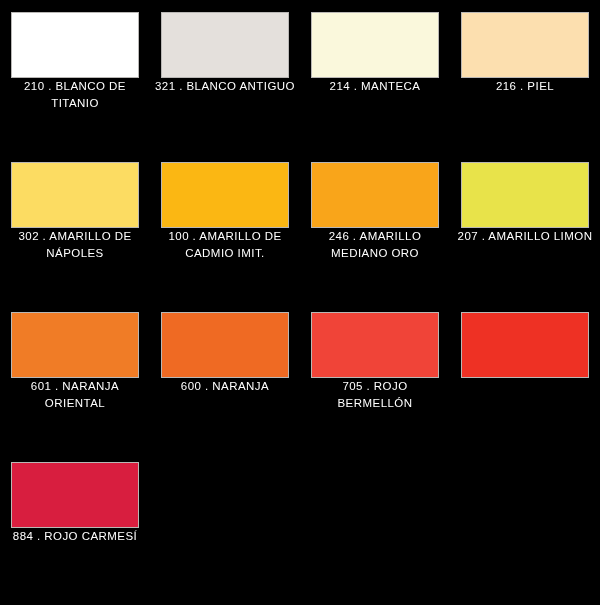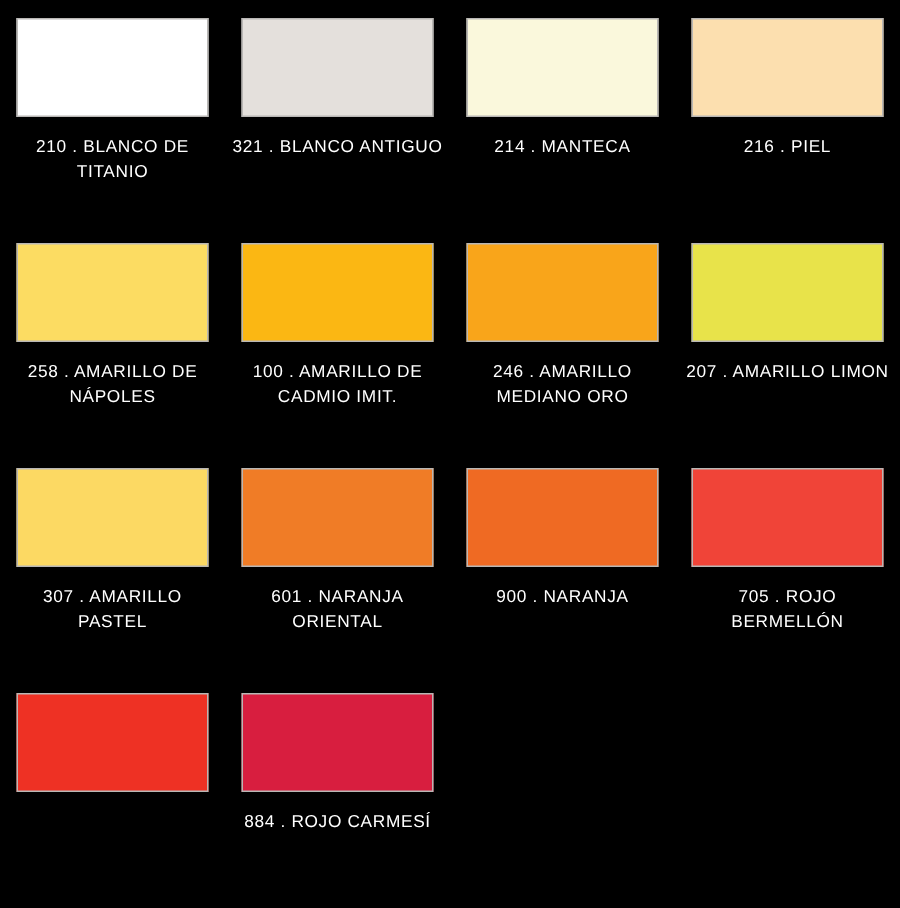--- a/index.html
+++ b/index.html
@@ -33,21 +33,20 @@
   }
   .swatch-chip {
     width: 128px;
     height: 66px;
     box-sizing: border-box;
     border: 1px solid #b9b7b5;
     flex: 0 0 auto;
   }
   .swatch-label {
     width: 140px;
-    margin-top: 12px;
     text-align: center;
     font-size: 11.5px;
     line-height: 17px;
     letter-spacing: 0.45px;
     color: #ffffff;
     white-space: pre-line;
     font-weight: 400;
   }
 </style>
 </head>
@@ -65,45 +64,41 @@
     <div class="swatch-cell">
       <div class="swatch-chip" style="background: rgb(250, 248, 220); border-color: rgb(185, 183, 181);"></div>
       <div class="swatch-label">214 . MANTECA</div>
     </div>
     <div class="swatch-cell">
       <div class="swatch-chip" style="background: rgb(252, 223, 175); border-color: rgb(185, 183, 181);"></div>
       <div class="swatch-label">216 . PIEL</div>
     </div>
     <div class="swatch-cell">
       <div class="swatch-chip" style="background: rgb(252, 220, 98); border-color: rgb(185, 183, 181);"></div>
-      <div class="swatch-label">258 . AMARILLO DE NÁPOLES</div>
+      <div class="swatch-label">302 . AMARILLO DE NÁPOLES</div>
     </div>
     <div class="swatch-cell">
       <div class="swatch-chip" style="background: rgb(251, 183, 19); border-color: rgb(185, 183, 181);"></div>
       <div class="swatch-label">100 . AMARILLO DE CADMIO IMIT.</div>
     </div>
     <div class="swatch-cell">
       <div class="swatch-chip" style="background: rgb(249, 165, 26); border-color: rgb(185, 183, 181);"></div>
       <div class="swatch-label">246 . AMARILLO MEDIANO ORO</div>
     </div>
     <div class="swatch-cell">
       <div class="swatch-chip" style="background: rgb(232, 227, 74); border-color: rgb(185, 183, 181);"></div>
       <div class="swatch-label">207 . AMARILLO LIMON</div>
     </div>
     <div class="swatch-cell">
-      <div class="swatch-chip" style="background: rgb(252, 217, 99); border-color: rgb(185, 183, 181);"></div>
-      <div class="swatch-label">307 . AMARILLO PASTEL</div>
-    </div>
-    <div class="swatch-cell">
       <div class="swatch-chip" style="background: rgb(240, 124, 38); border-color: rgb(185, 183, 181);"></div>
       <div class="swatch-label">601 . NARANJA ORIENTAL</div>
     </div>
     <div class="swatch-cell">
       <div class="swatch-chip" style="background: rgb(239, 106, 35); border-color: rgb(185, 183, 181);"></div>
-      <div class="swatch-label">900 . NARANJA</div>
+      <div class="swatch-label">600 . NARANJA</div>
     </div>
     <div class="swatch-cell">
       <div class="swatch-chip" style="background: rgb(240, 68, 56); border-color: rgb(185, 183, 181);"></div>
       <div class="swatch-label">705 . ROJO BERMELLÓN</div>
     </div>
     <div class="swatch-cell">
       <div class="swatch-chip" style="background: rgb(238, 49, 36); border-color: rgb(185, 183, 181);"></div>
     </div>
     <div class="swatch-cell">
       <div class="swatch-chip" style="background: rgb(216, 30, 63); border-color: rgb(185, 183, 181);"></div>

